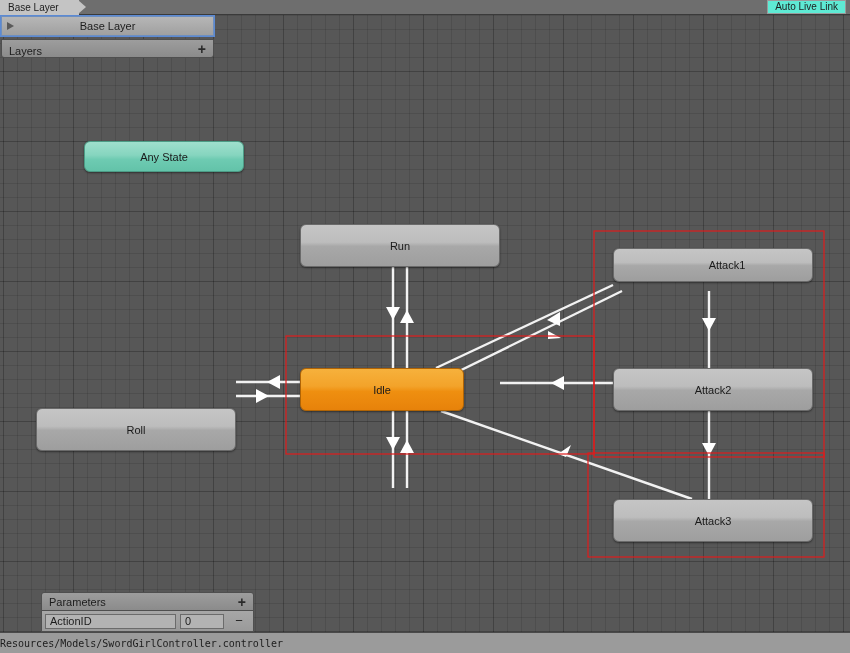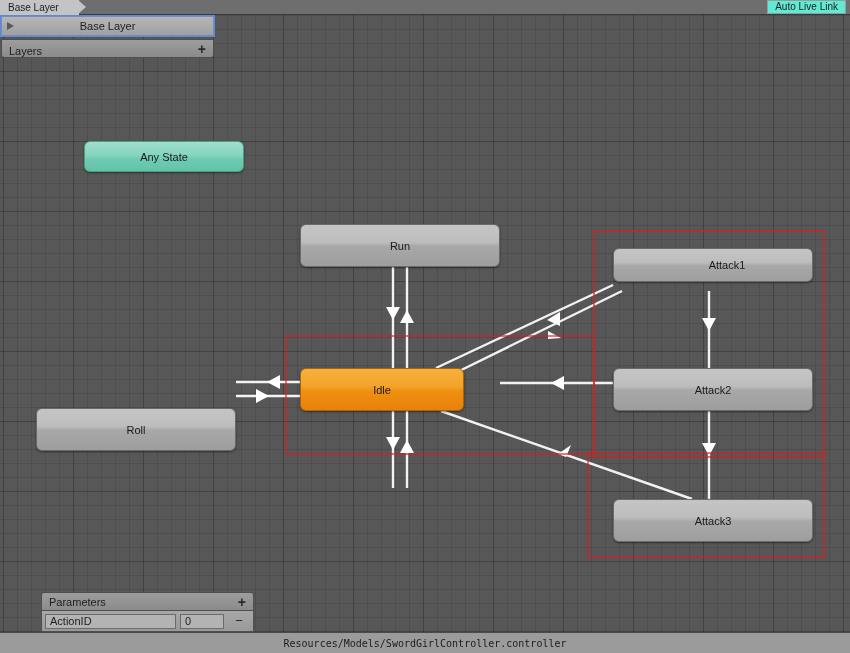--- a/index.html
+++ b/index.html
@@ -155,21 +155,21 @@
     width: 22px; height: 17px;
     display: flex; align-items: center; justify-content: center;
     color: #1c1c1c; font-size: 13px; line-height: 8px;
   }
 
   
   #statusbar {
     position: absolute; left: 0; bottom: 0; width: 850px; height: 21px;
     background: #9b9b9b;
     border-top: 1px solid #4a4a4a;
-    display: flex; align-items: center; justify-content: center;
+    display: flex; align-items: center; justify-content: flex-start;
     color: #1c1c1c;
     font-family: "DejaVu Sans Mono", monospace;
     font-size: 10px;
     z-index: 45;
   }
 
   
   .state-node {
     position: absolute;
     display: flex; align-items: center; justify-content: center;

